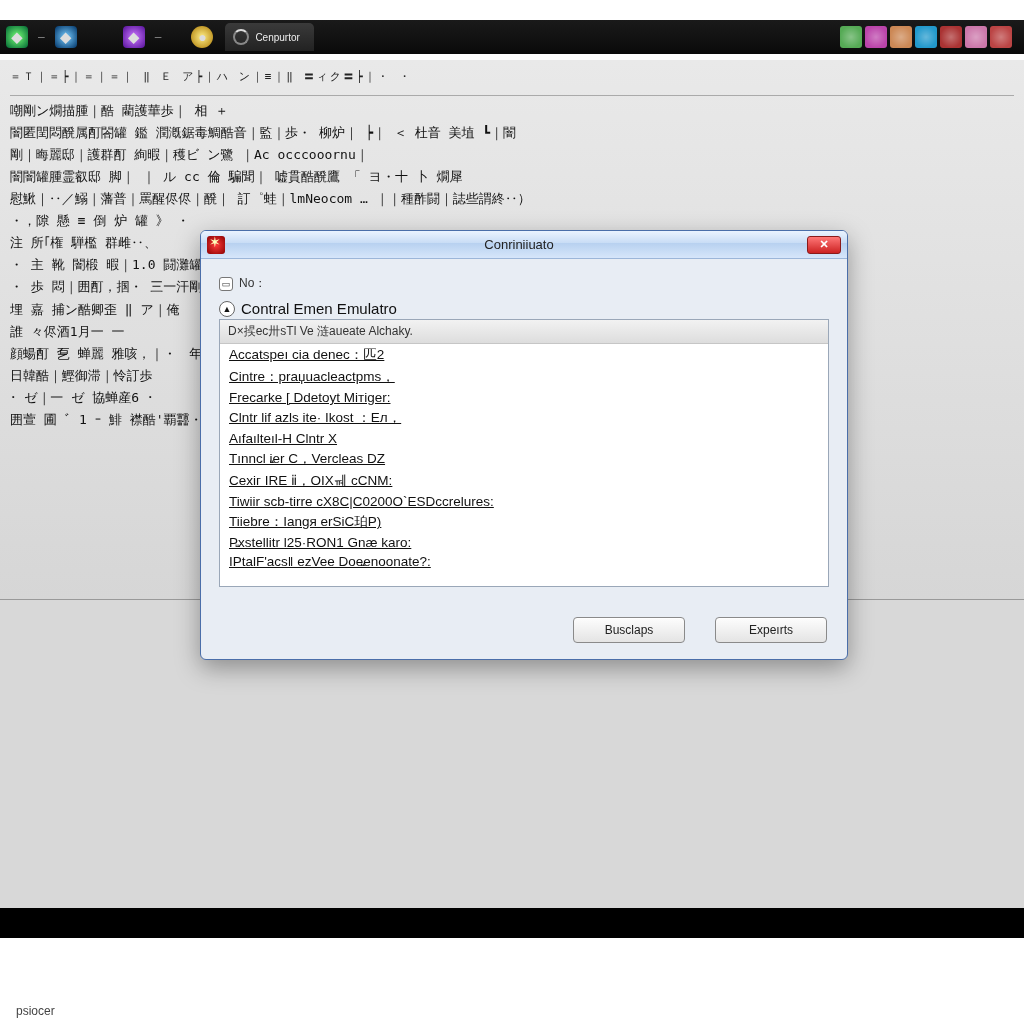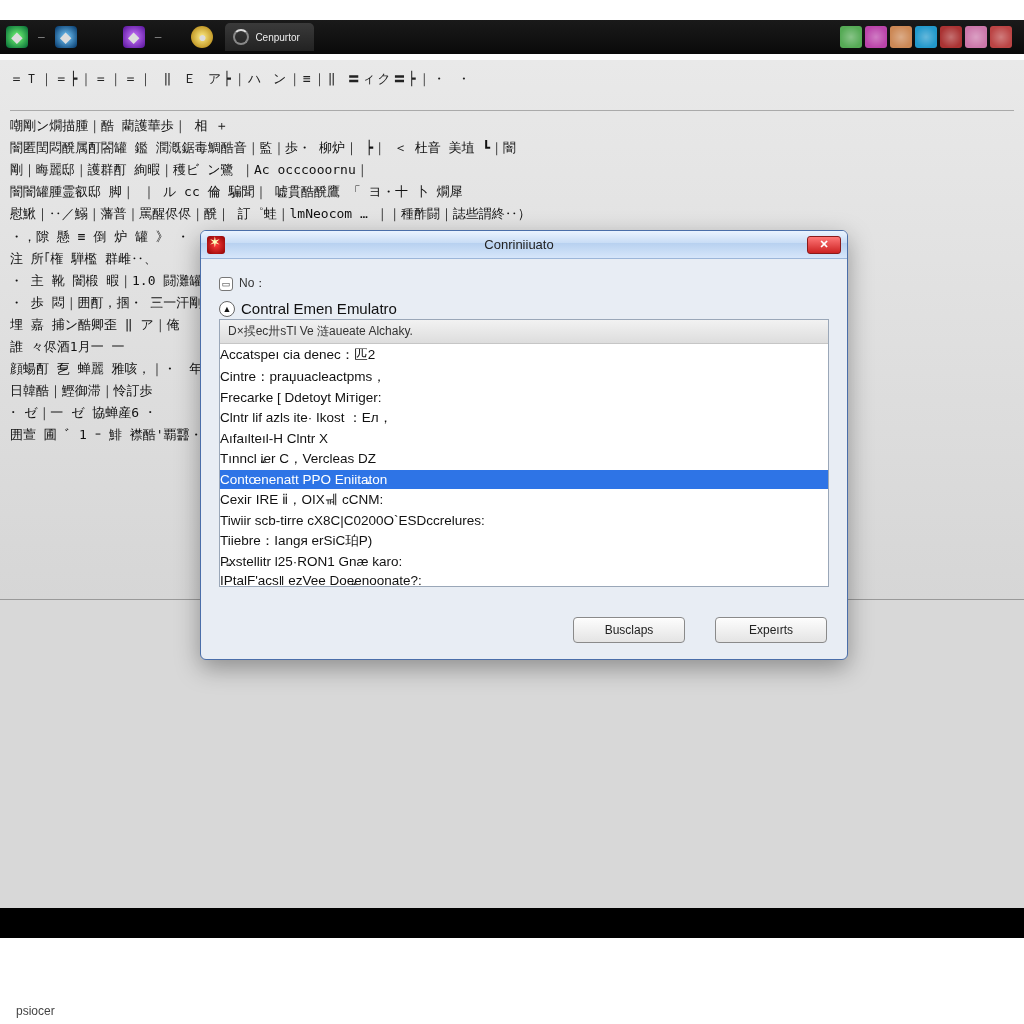--- a/index.html
+++ b/index.html
@@ -37,21 +37,21 @@
   
   .bg-text {
     position: absolute; top: 60px; left: 0; right: 0;
     padding: 8px 10px 4px 10px;
     font-family: "MS Gothic", "Meiryo", monospace;
     font-size: 13px; line-height: 1.7; color: #111;
     background: linear-gradient(#e9e9e9,#d6d6d6);
     height: 540px;
     border-bottom: 1px solid #999;
   }
-  .bg-text .topline { font-size: 13px; color:#222; letter-spacing: 2px; border-bottom:1px solid #aaa; padding-bottom:20px; margin-bottom:4px;}
+  .bg-text .topline { font-size: 11px; color:#222; letter-spacing: 2px; border-bottom:1px solid #aaa; padding-bottom:8px; margin-bottom:4px;}
   .bg-text-lower {
     position: absolute; top: 600px; left: 0; right: 0; height: 310px;
     background: #d8d8d8;
   }
 
   
   .blackbar {
     position: absolute; top: 908px; left: 0; right: 0; height: 30px; background: #000;
   }
   .footer-area {
@@ -99,21 +99,21 @@
   }
 
   .listbox {
     background:#fff; border:1px solid #9aa7b8; height: 268px; overflow:hidden;
     font-size: 13.5px;
   }
   .listbox .hdr {
     background: linear-gradient(#f2f2f2,#ddd); padding: 3px 8px; font-size:12px; color:#333;
     border-bottom:1px solid #c6c6c6;
   }
-  .listbox .item { padding: 2px 0; color:#111; white-space:nowrap; }
+  .listbox .item { padding: 2px 9px; color:#111; white-space:nowrap;text-decoration:underline; }
   .listbox .item.selected { background:#2e74e6; color:#fff; }
 
   .dialog-buttons {
     display:flex; justify-content:flex-end; gap:30px; padding: 18px 20px 16px 20px;
   }
   .btn {
     min-width: 112px; height: 26px;
     background: linear-gradient(#fdfdfd,#e4e4e4);
     border:1px solid #8a8a8a; border-radius:4px;
     font-size:12px; color:#222; display:flex; align-items:center; justify-content:center;
@@ -201,21 +201,20 @@
 
     <div class="listbox">
       <div class="hdr">D×捑ec卅sTl Ve 涟aueate Alchaky.</div>
       <div id="list-items">
           <div class="item">Accatspeı cia denec：匹2</div>
           <div class="item">Cintre：praџuacleactpms，</div>
           <div class="item">Frecarke [ Ddetoyt Miтiger:</div>
           <div class="item">Clntr lif azls ite· Ikost ：Eл，</div>
           <div class="item">Aıfaılteıl-H Clntr X</div>
           <div class="item">Tınncl i꜡er C，Vercleas DZ</div>
-          <div class="item selected">Contœnenatt PPO Eniita꜡ton</div>
           <div class="item">Cexiг IRE ⅱ，OIXᆐ cCNM:</div>
           <div class="item">Tiwiir sсb-tirre   сX8C|C0200O`ESDccrelures:</div>
           <div class="item">Tiiebre：Iangя erSiC珀P)</div>
           <div class="item">P꜡xstellitr l25·RON1 Gnæ  karo:</div>
           <div class="item">IPtalF'acs‖ ezVee Doe꜡enoonate?:</div>
         </div>
     </div>
   </div>
 
   <div class="dialog-buttons">

